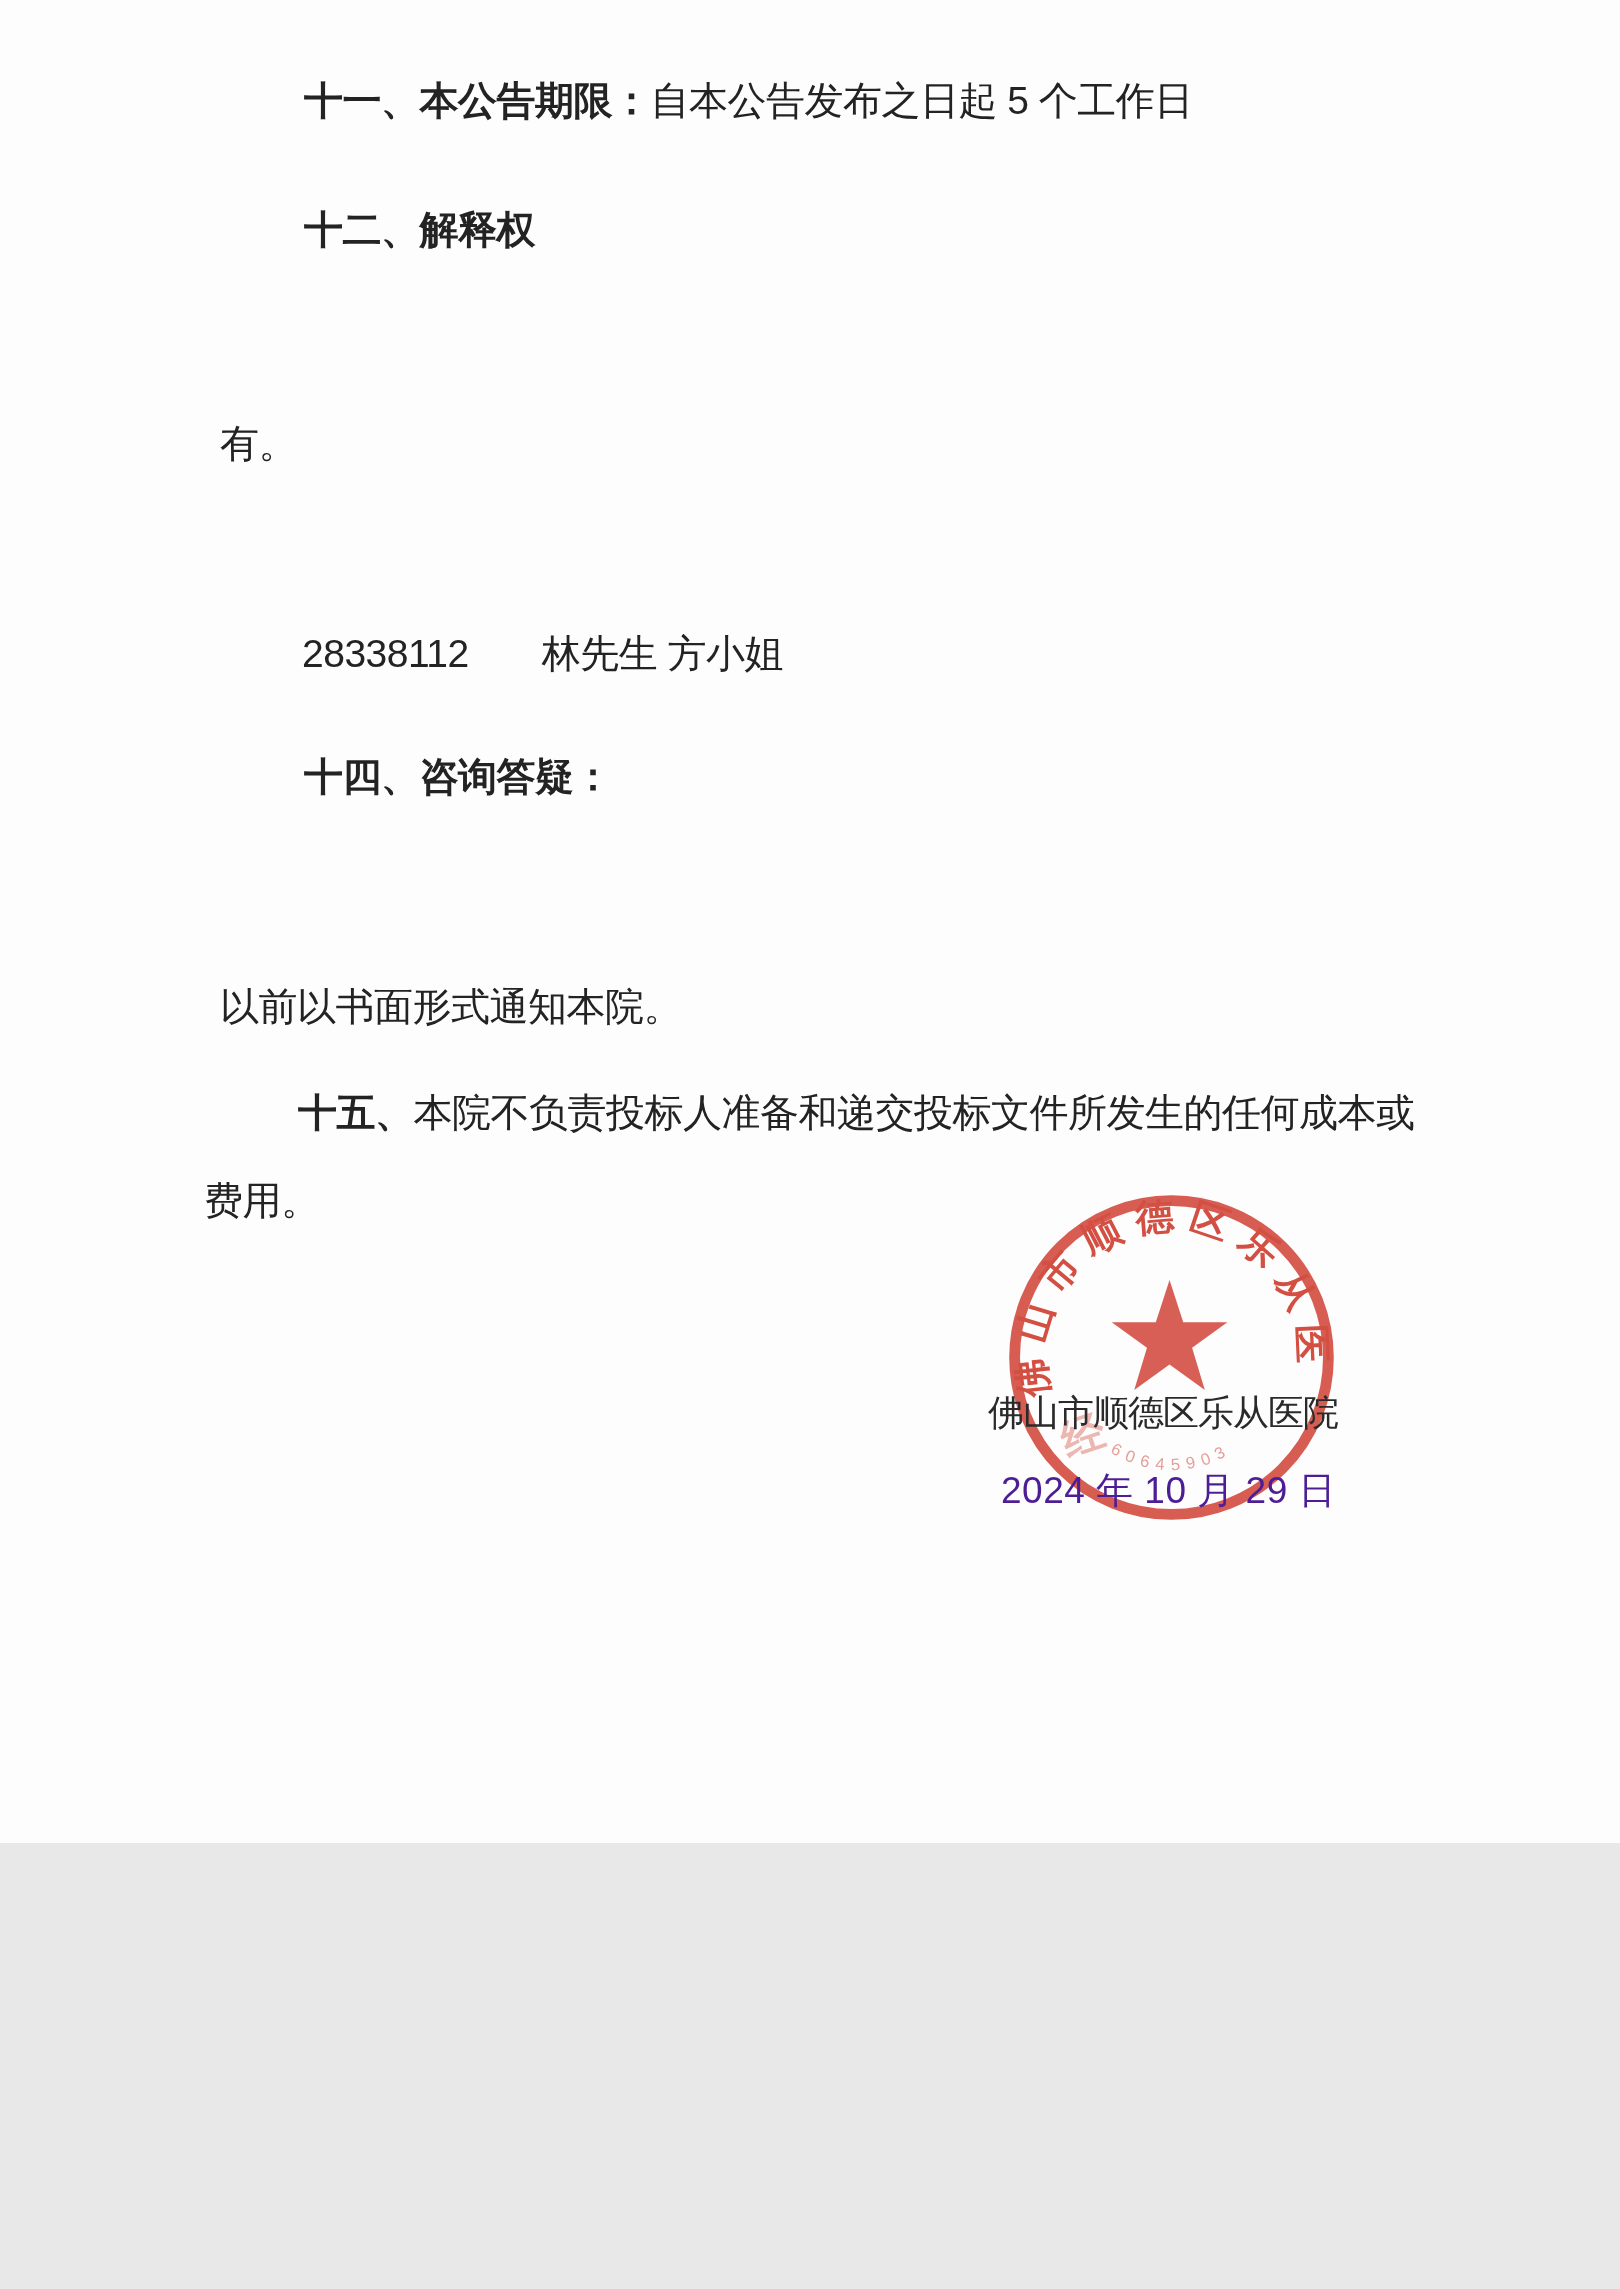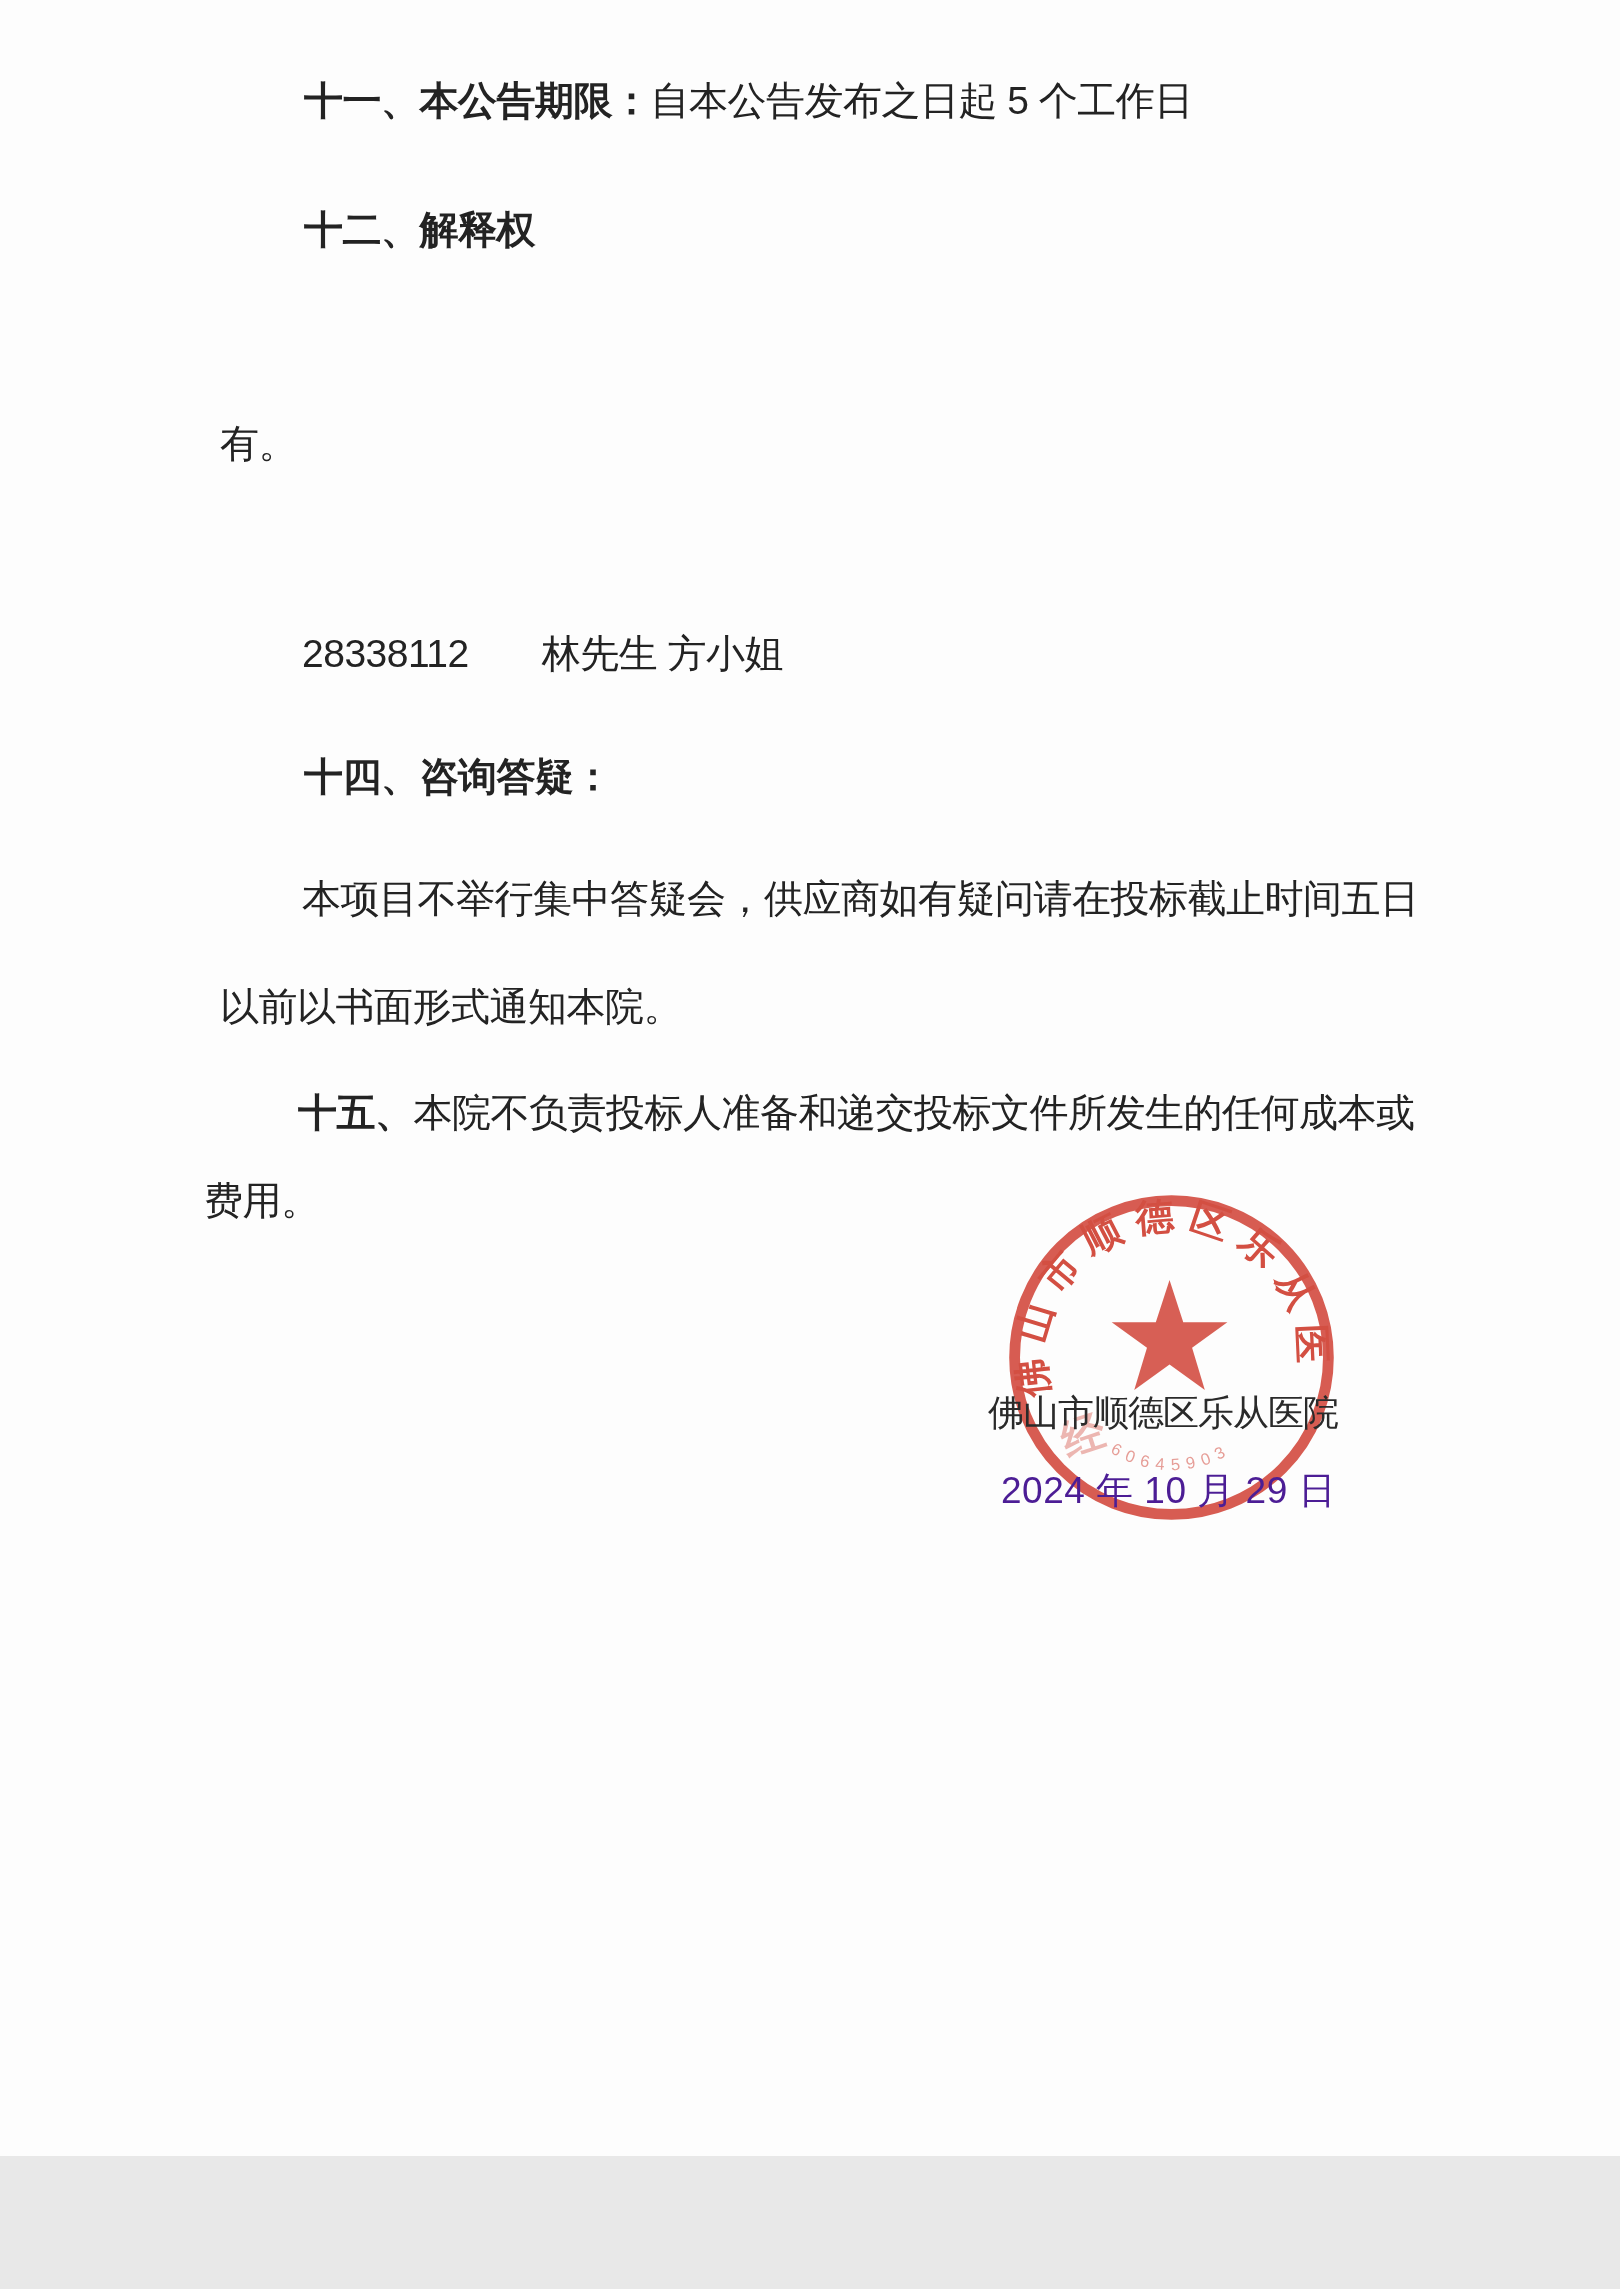--- a/index.html
+++ b/index.html
@@ -1,18 +1,18 @@
 <!DOCTYPE html>
 <html><head>
 <meta charset="utf-8">
 <style>
   html,body{margin:0;padding:0;background:#e8e8e8;}
   .page{
     position:relative;
-    width:1620px;height:2156px;
+    width:1620px;height:1843px;
     margin:0 auto;
     background:#fdfdfd;
     font-family:"Liberation Sans","DejaVu Sans",sans-serif;
     color:#232323;
     overflow:hidden;
   }
   .line{
     position:absolute;
     font-size:39px;
     letter-spacing:-0.5px;
@@ -63,21 +63,20 @@
   </div>
 
   <div class="line l-s12h bold">十二、解释权</div>
   <div class="line l-s12b">有。</div>
 
   <div class="line l-s13b">
     <span>28338112</span><span class="gap-contacts">林先生 方小姐</span>
   </div>
 
   <div class="line l-s14h bold">十四、咨询答疑：</div>
-  <div class="line l-s14a">本项目不举行集中答疑会，供应商如有疑问请在投标截止时间五日</div>
   <div class="line l-s14b">以前以书面形式通知本院。</div>
 
   <div class="line l-s15a">
     <span class="bold">十五、</span><span>本院不负责投标人准备和递交投标文件所发生的任何成本或</span>
   </div>
   <div class="line l-s15b">费用。</div>
 
   <svg class="stamp" viewBox="0 0 360 370" xmlns="http://www.w3.org/2000/svg">
 
     <circle cx="180" cy="182" r="160" fill="none" stroke-width="11" opacity="0.92" stroke="#cf3628"></circle>

